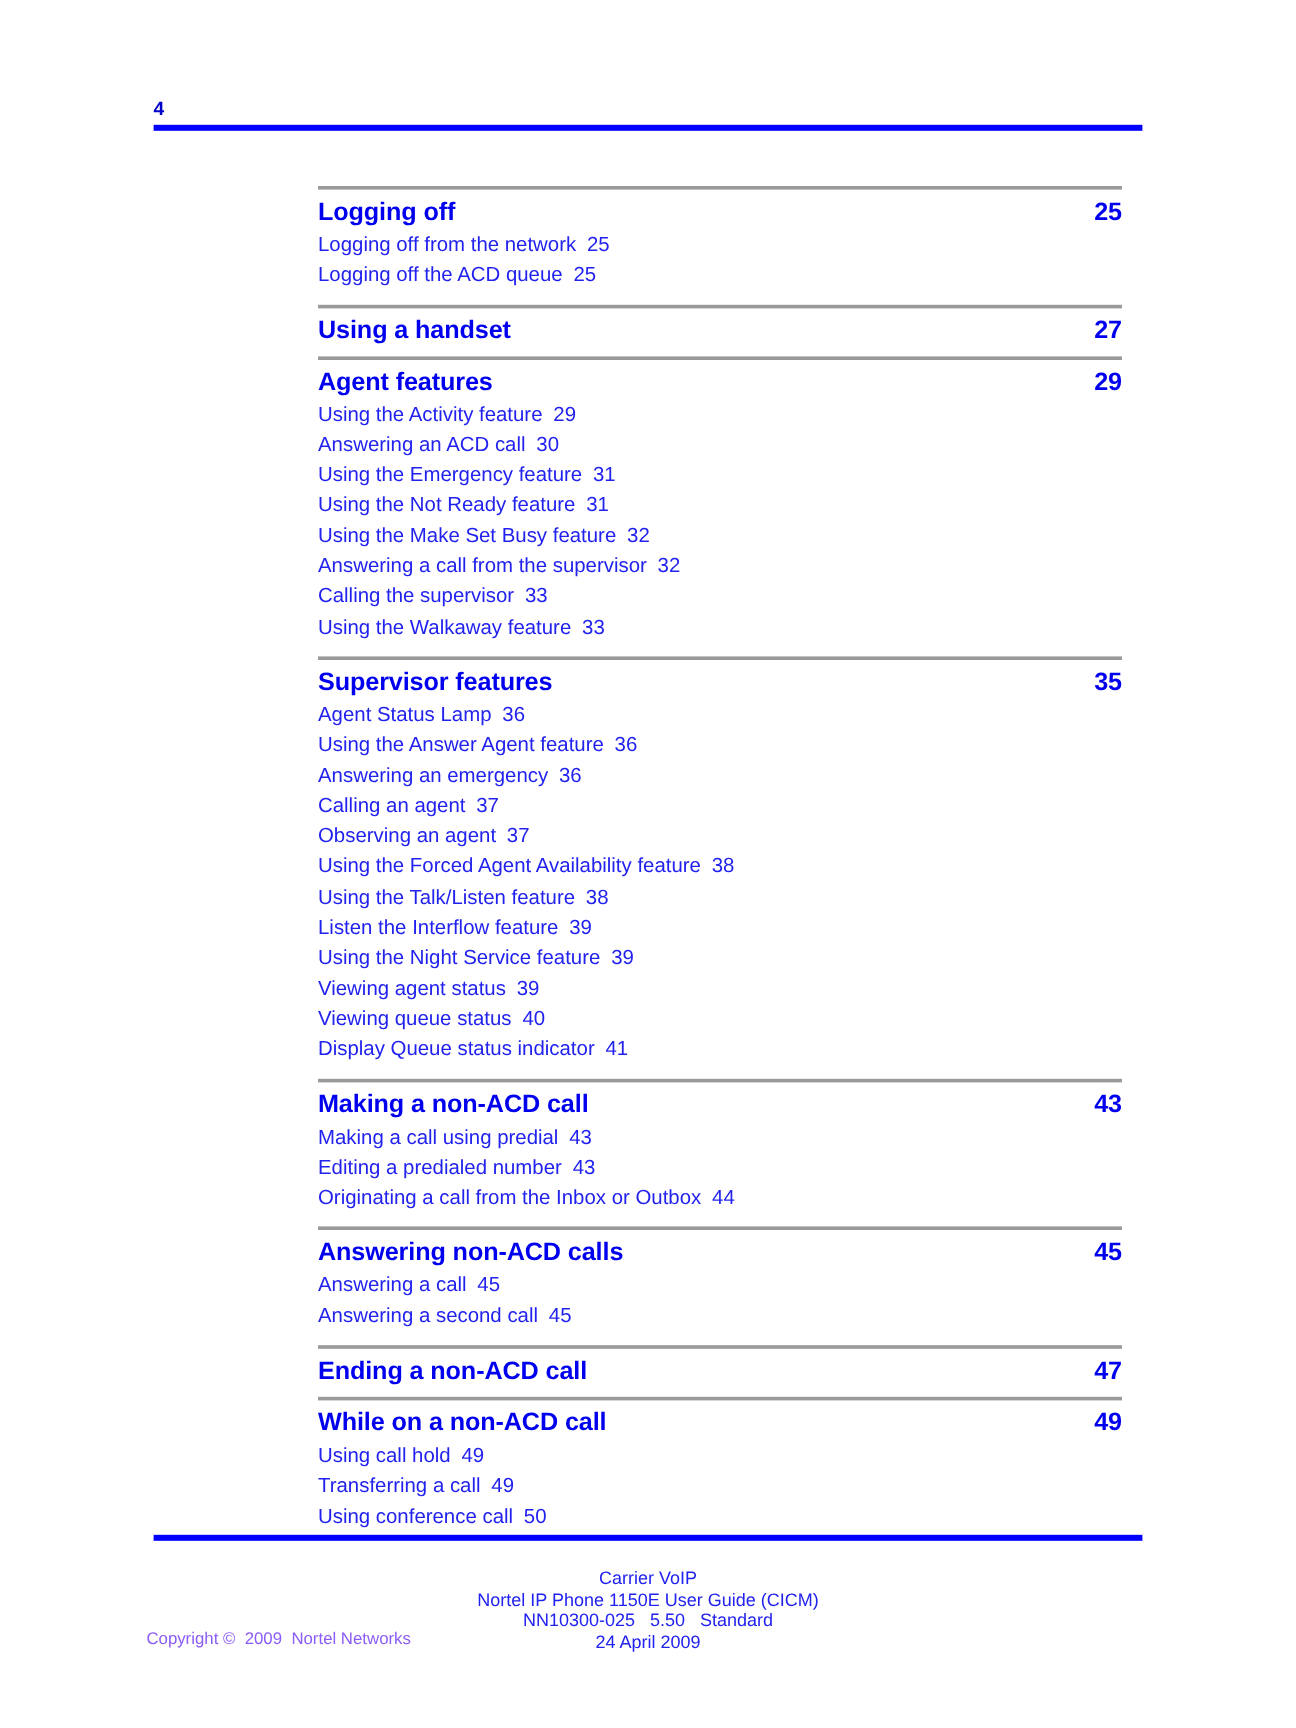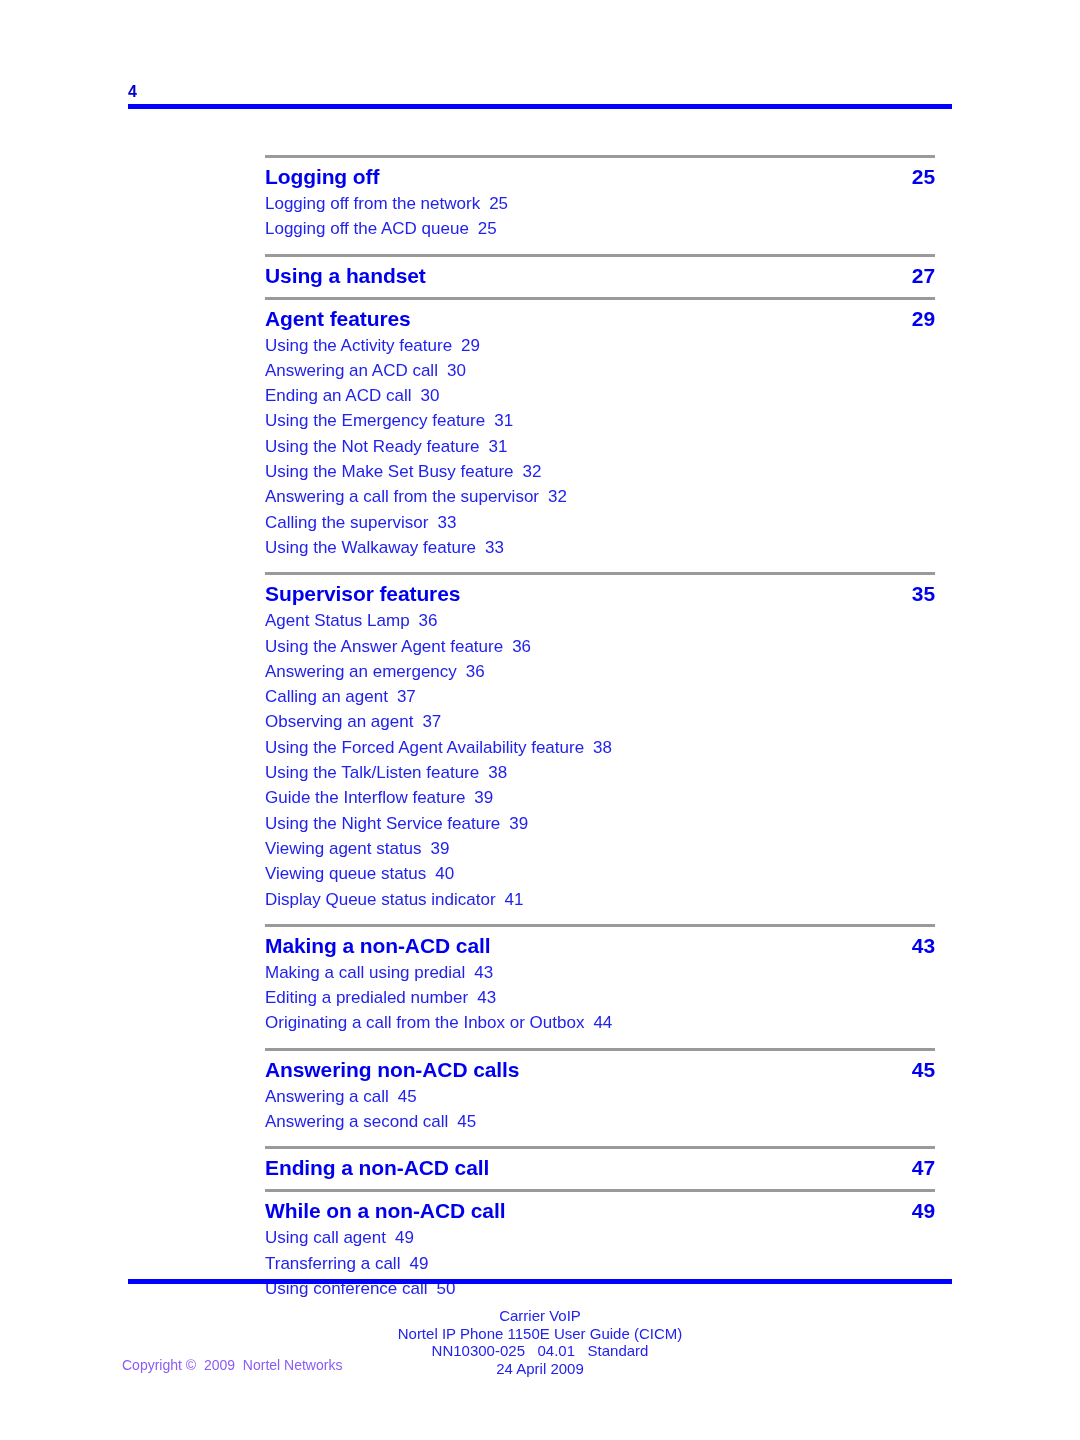--- a/index.html
+++ b/index.html
@@ -136,21 +136,20 @@
     </div>
     <div class="toc-section">
       <div class="rule-thin"></div>
       <div class="entry-head">
         <span class="title">Agent features</span>
         <span class="pageno">29</span>
       </div>
       <ul class="sub-list">
         <li class="sub-item"><span>Using the Activity feature</span><span class="sub-page">29</span></li>
         <li class="sub-item"><span>Answering an ACD call</span><span class="sub-page">30</span></li>
-        <li class="sub-item"><span>Ending an ACD call</span><span class="sub-page">30</span></li>
         <li class="sub-item"><span>Using the Emergency feature</span><span class="sub-page">31</span></li>
         <li class="sub-item"><span>Using the Not Ready feature</span><span class="sub-page">31</span></li>
         <li class="sub-item"><span>Using the Make Set Busy feature</span><span class="sub-page">32</span></li>
         <li class="sub-item"><span>Answering a call from the supervisor</span><span class="sub-page">32</span></li>
         <li class="sub-item"><span>Calling the supervisor</span><span class="sub-page">33</span></li>
         <li class="sub-item"><span>Using the Walkaway feature</span><span class="sub-page">33</span></li>
       </ul>
       <div class="spacer-after-subs"></div>
     </div>
     <div class="toc-section">
@@ -160,21 +159,21 @@
         <span class="pageno">35</span>
       </div>
       <ul class="sub-list">
         <li class="sub-item"><span>Agent Status Lamp</span><span class="sub-page">36</span></li>
         <li class="sub-item"><span>Using the Answer Agent feature</span><span class="sub-page">36</span></li>
         <li class="sub-item"><span>Answering an emergency</span><span class="sub-page">36</span></li>
         <li class="sub-item"><span>Calling an agent</span><span class="sub-page">37</span></li>
         <li class="sub-item"><span>Observing an agent</span><span class="sub-page">37</span></li>
         <li class="sub-item"><span>Using the Forced Agent Availability feature</span><span class="sub-page">38</span></li>
         <li class="sub-item"><span>Using the Talk/Listen feature</span><span class="sub-page">38</span></li>
-        <li class="sub-item"><span>Guide the Interflow feature</span><span class="sub-page">39</span></li>
+        <li class="sub-item"><span>Listen the Interflow feature</span><span class="sub-page">39</span></li>
         <li class="sub-item"><span>Using the Night Service feature</span><span class="sub-page">39</span></li>
         <li class="sub-item"><span>Viewing agent status</span><span class="sub-page">39</span></li>
         <li class="sub-item"><span>Viewing queue status</span><span class="sub-page">40</span></li>
         <li class="sub-item"><span>Display Queue status indicator</span><span class="sub-page">41</span></li>
       </ul>
       <div class="spacer-after-subs"></div>
     </div>
     <div class="toc-section">
       <div class="rule-thin"></div>
       <div class="entry-head">
@@ -208,30 +207,30 @@
       </div>
       <div class="gap-plain"></div>
     </div>
     <div class="toc-section">
       <div class="rule-thin"></div>
       <div class="entry-head">
         <span class="title">While on a non-ACD call</span>
         <span class="pageno">49</span>
       </div>
       <ul class="sub-list">
-        <li class="sub-item"><span>Using call agent</span><span class="sub-page">49</span></li>
+        <li class="sub-item"><span>Using call hold</span><span class="sub-page">49</span></li>
         <li class="sub-item"><span>Transferring a call</span><span class="sub-page">49</span></li>
         <li class="sub-item"><span>Using conference call</span><span class="sub-page">50</span></li>
       </ul>
       <div class="spacer-after-subs"></div>
     </div>
   </div>
 
 <div class="page-footer">
   <div class="rule-thick"></div>
   <div class="footer-block" id="footer-block">
       <div class="footer-line">Carrier VoIP</div>
       <div class="footer-line">Nortel IP Phone 1150E User Guide (CICM)</div>
-      <div class="footer-line">NN10300-025   04.01   Standard</div>
+      <div class="footer-line">NN10300-025   5.50   Standard</div>
       <div class="footer-line">24 April 2009</div>
     </div>
 </div>
 <div class="copyright">Copyright ©  2009  Nortel Networks</div>
 
 </body></html>

